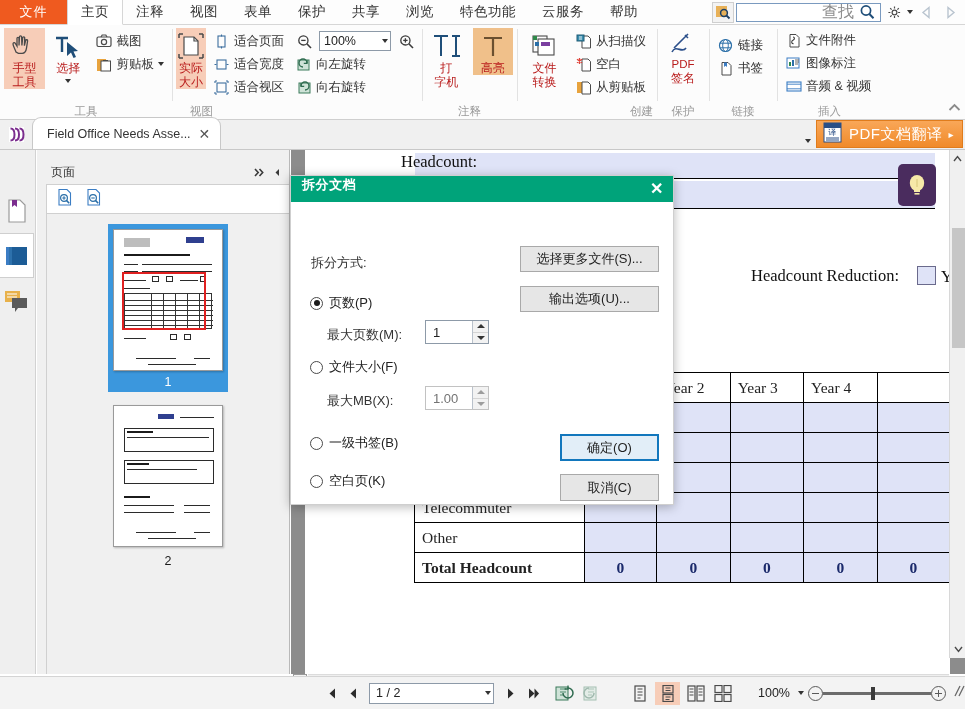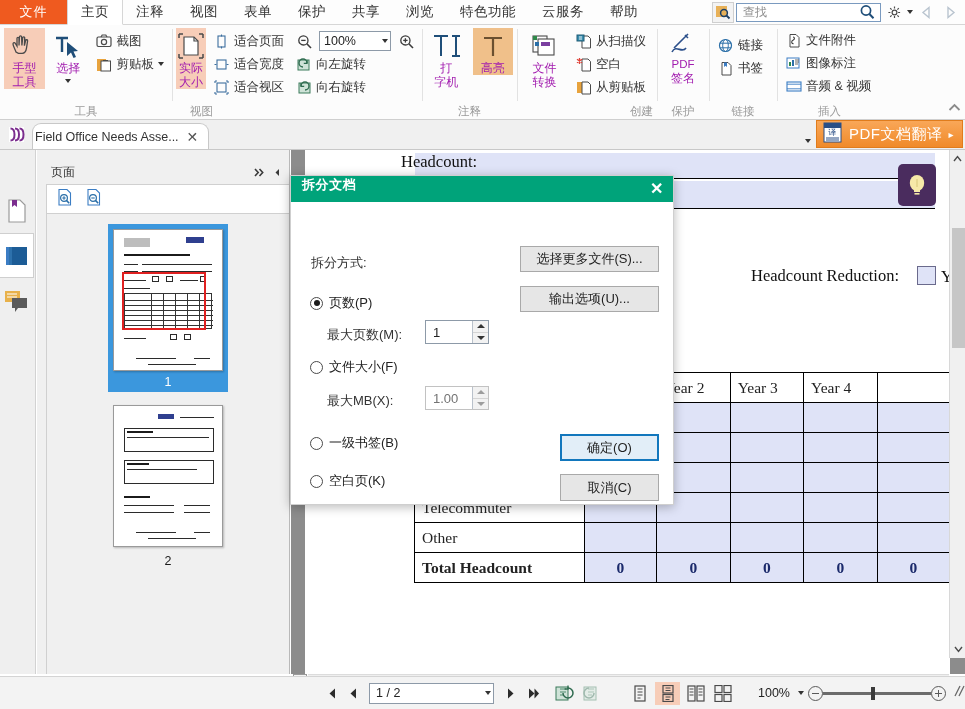--- a/index.html
+++ b/index.html
@@ -31,22 +31,22 @@
     background:#fff; border:1px solid #d6d6d6; border-bottom:1px solid #fff;
     border-top:none; margin-bottom:-1px; position:relative; z-index:3;
   }
   .menu-spacer{ flex:1; }
   .menu-right{ display:flex; align-items:center; padding-right:4px; gap:2px;}
   .find-wrap{
     display:flex; align-items:center; width:145px; height:19px;
     border:1px solid #7a9abf; background:#fff; padding:0 2px 0 4px;
   }
   .find-wrap input{
-    border:0; outline:0; flex:1; font-size:12px; font-family:"Liberation Sans",sans-serif;
-    color:#444; background:transparent; width:10px;
+    border:0; outline:0; flex:1; font-size:16px; font-family:"Liberation Sans",sans-serif;
+    color:#444; background:transparent; width:10px;text-align:right;
   }
   .find-wrap input::placeholder{ color:#8c8c8c; }
   .icon-btn{
     width:22px; height:21px; display:flex; align-items:center; justify-content:center;
   }
   .icon-btn.framed{ border:1px solid #cfcfcf; background:#f3f3f3;}
   .caret-dn{ width:0;height:0;border-top:4px solid #333;border-left:3.5px solid transparent;border-right:3.5px solid transparent;}
 
   
   .ribbon{
@@ -57,21 +57,21 @@
   .group{ position:relative; display:flex; flex-direction:column; padding:3px 4px 0 4px;}
   .group + .group::before{
     content:""; position:absolute; left:0; top:4px; bottom:18px; width:1px; background:#e2e2e2;
   }
   .group-body{ display:flex; align-items:flex-start; flex:1; gap:3px;}
   .group-label{
     text-align:center; font-size:11.5px; color:#9a9a9a; height:16px; line-height:16px;
   }
   .bigbtn{
     width:47px; display:flex; flex-direction:column; align-items:center;
-    padding-top:3px; font-size:12px; color:#a21caf; line-height:14px;
+    padding-top:3px; font-size:12px; color:#b91c1c; line-height:14px;
   }
   .bigbtn.sel{ background:#f7cdb8; }
   .bigbtn .lbl{ text-align:center; }
   .bigbtn .glyph{ height:30px; display:flex; align-items:center; justify-content:center;}
   .smallrow{ display:flex; flex-direction:column; gap:1px; padding-top:2px;}
   .smallbtn{
     display:flex; align-items:center; gap:4px; height:22px;
     padding:0 4px; font-size:12.5px; color:#333; white-space:nowrap;
   }
   .smallbtn .ico{ width:17px; height:17px; display:flex;align-items:center;justify-content:center;}
@@ -83,24 +83,24 @@
   .zoomsel .v{ flex:1; }
 
   
   .tabstrip{
     position:absolute; left:0; top:120px; width:965px; height:30px;
     background:#f0f0f0; border-bottom:1px solid #c8c8c8;
     display:flex; align-items:flex-end;
   }
   .applogo{ width:32px; height:30px; display:flex;align-items:center;justify-content:center;}
   .doctab{
-    height:26px; min-width:160px; background:#fff;
+    height:32px; min-width:160px; background:#fff;
     border:1px solid #c8c8c8; border-bottom:none;
     border-radius:9px 9px 0 0;
-    display:flex; align-items:center; gap:6px; padding:0 8px 0 2px;
+    display:flex; align-items:center; gap:6px; padding:0 8px 0 14px;
     font-size:12.5px; color:#333;
   }
   .tabclose{ font-size:14px; color:#555; line-height:1; padding:0 2px;}
   .tabstrip-spacer{ flex:1; }
   .translate-btn{
     height:28px; margin-right:2px; margin-bottom:1px;
     background:linear-gradient(#f9a758,#f08a2a);
     border:1px solid #e07c1c;
     display:flex; align-items:center; gap:6px; padding:0 8px 0 6px;
     color:#fff; font-size:15px; letter-spacing:.5px;

